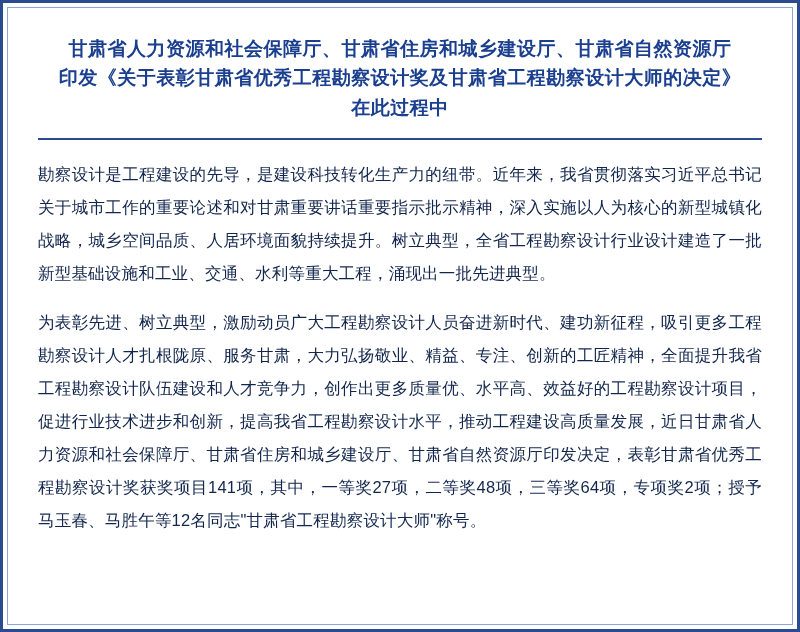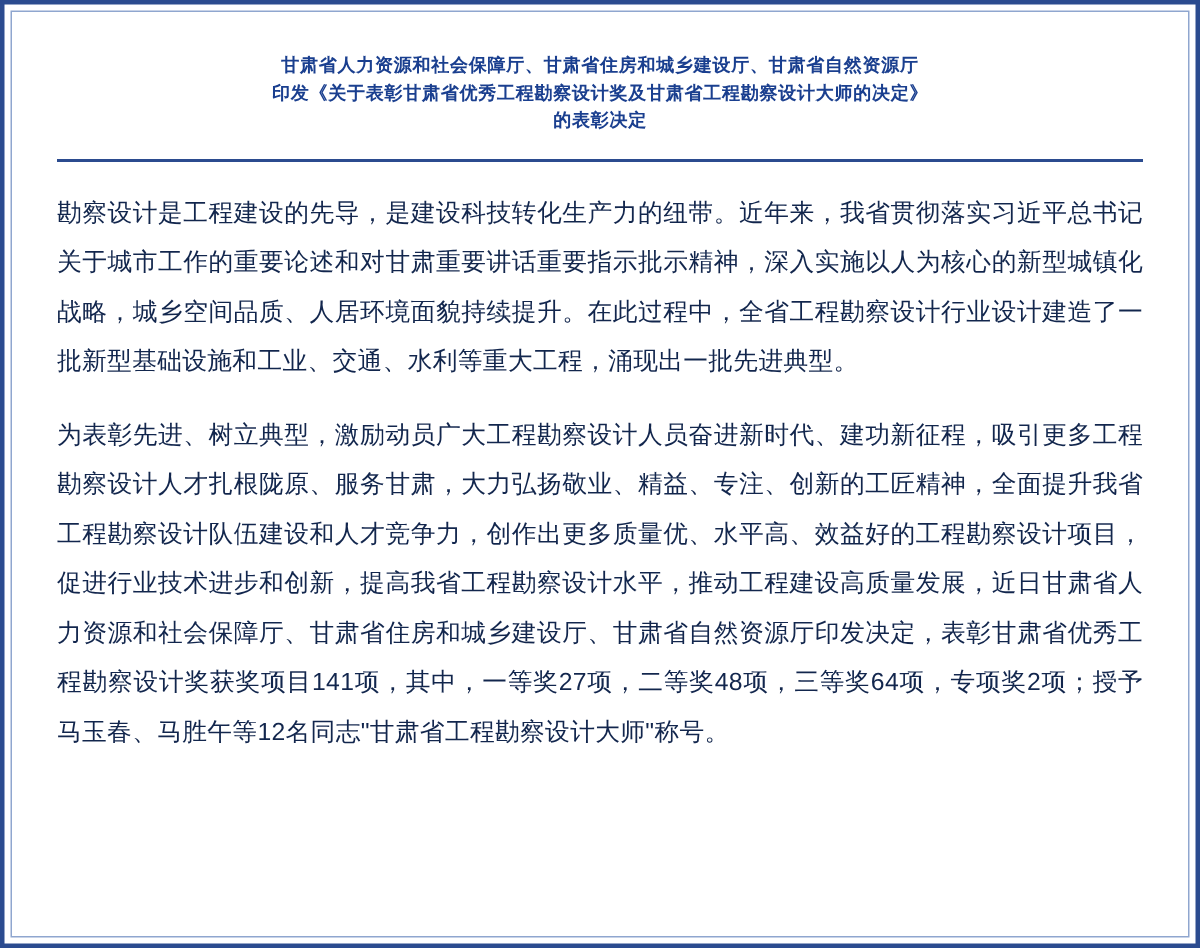--- a/index.html
+++ b/index.html
@@ -31,21 +31,21 @@
     border: 1px solid #8fa6cf;
     box-sizing: border-box;
     background: #ffffff;
     padding: 22px 30px 10px 30px;
     overflow: hidden;
   }
   .title-block {
     text-align: center;
     color: #1a3f8f;
     font-weight: bold;
-    font-size: 12px;
+    font-size: 19px;
     line-height: 1.55;
     letter-spacing: 0.5px;
     padding: 4px 6px 14px 6px;
   }
   .title-line {
     display: block;
     white-space: nowrap;
   }
   .divider {
     height: 2px;
@@ -70,24 +70,24 @@
 </style>
 </head>
 <body>
 
 <div class="page">
   <div class="inner">
 
     <div class="title-block">
       <span class="title-line">甘肃省人力资源和社会保障厅、甘肃省住房和城乡建设厅、甘肃省自然资源厅</span>
       <span class="title-line">印发《关于表彰甘肃省优秀工程勘察设计奖及甘肃省工程勘察设计大师的决定》</span>
-      <span class="title-line">的表彰决定</span>
+      <span class="title-line">在此过程中</span>
     </div>
 
     <div class="divider"></div>
 
     <div class="body-text">
-      <p class="para">勘察设计是工程建设的先导，是建设科技转化生产力的纽带。近年来，我省贯彻落实习近平总书记关于城市工作的重要论述和对甘肃重要讲话重要指示批示精神，深入实施以人为核心的新型城镇化战略，城乡空间品质、人居环境面貌持续提升。在此过程中，全省工程勘察设计行业设计建造了一批新型基础设施和工业、交通、水利等重大工程，涌现出一批先进典型。</p>
+      <p class="para">勘察设计是工程建设的先导，是建设科技转化生产力的纽带。近年来，我省贯彻落实习近平总书记关于城市工作的重要论述和对甘肃重要讲话重要指示批示精神，深入实施以人为核心的新型城镇化战略，城乡空间品质、人居环境面貌持续提升。树立典型，全省工程勘察设计行业设计建造了一批新型基础设施和工业、交通、水利等重大工程，涌现出一批先进典型。</p>
       <p class="para">为表彰先进、树立典型，激励动员广大工程勘察设计人员奋进新时代、建功新征程，吸引更多工程勘察设计人才扎根陇原、服务甘肃，大力弘扬敬业、精益、专注、创新的工匠精神，全面提升我省工程勘察设计队伍建设和人才竞争力，创作出更多质量优、水平高、效益好的工程勘察设计项目，促进行业技术进步和创新，提高我省工程勘察设计水平，推动工程建设高质量发展，近日甘肃省人力资源和社会保障厅、甘肃省住房和城乡建设厅、甘肃省自然资源厅印发决定，表彰甘肃省优秀工程勘察设计奖获奖项目141项，其中，一等奖27项，二等奖48项，三等奖64项，专项奖2项；授予马玉春、马胜午等12名同志"甘肃省工程勘察设计大师"称号。</p>
     </div>
 
   </div>
 </div>
 
 </body></html>

